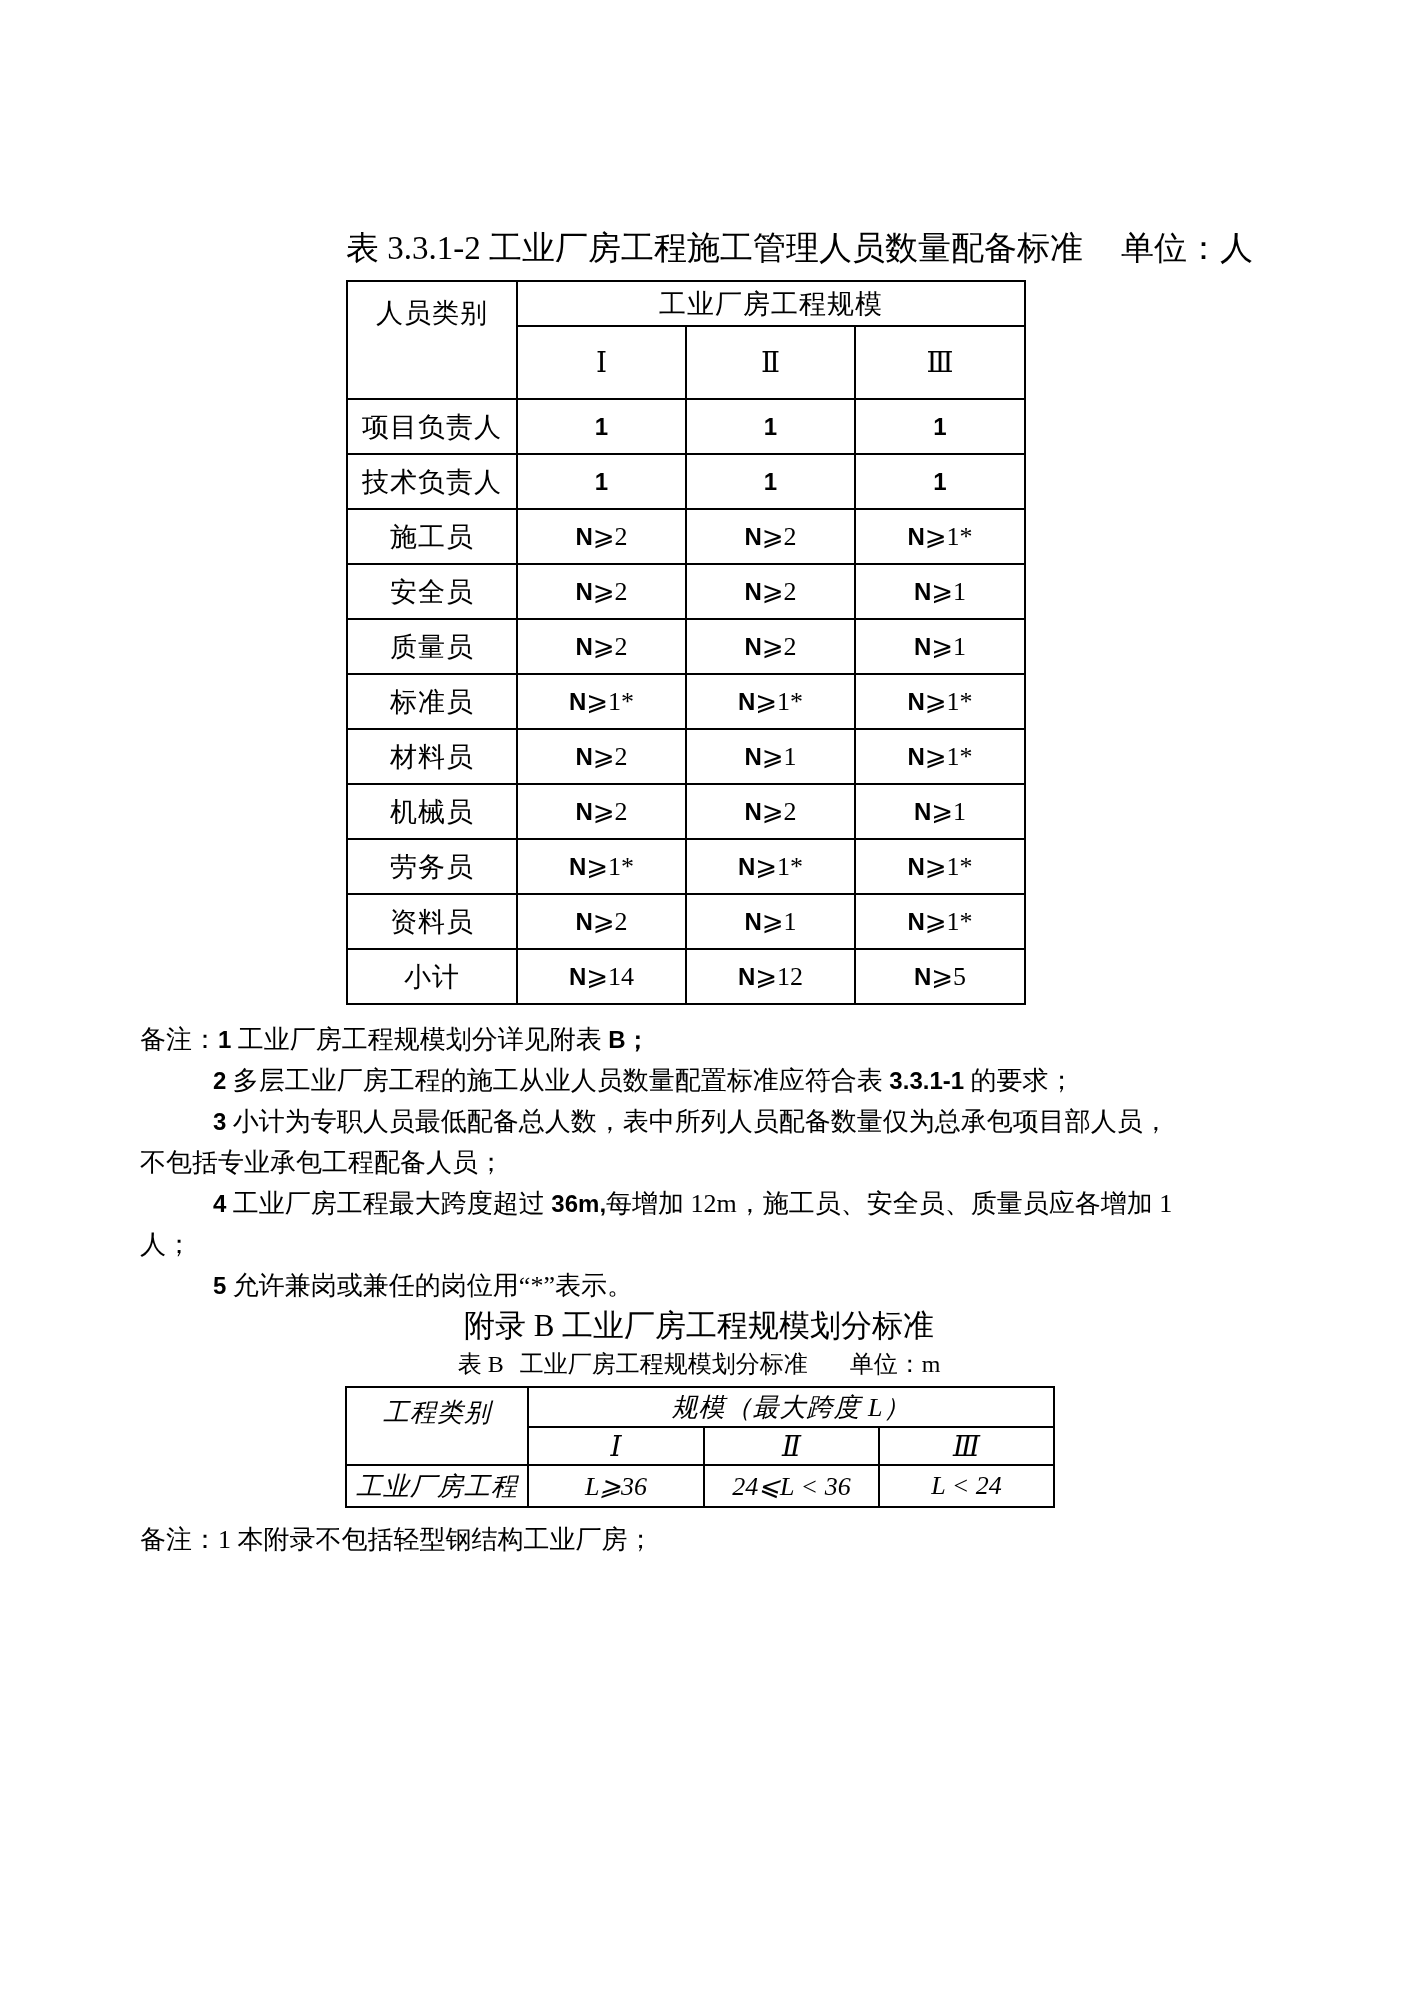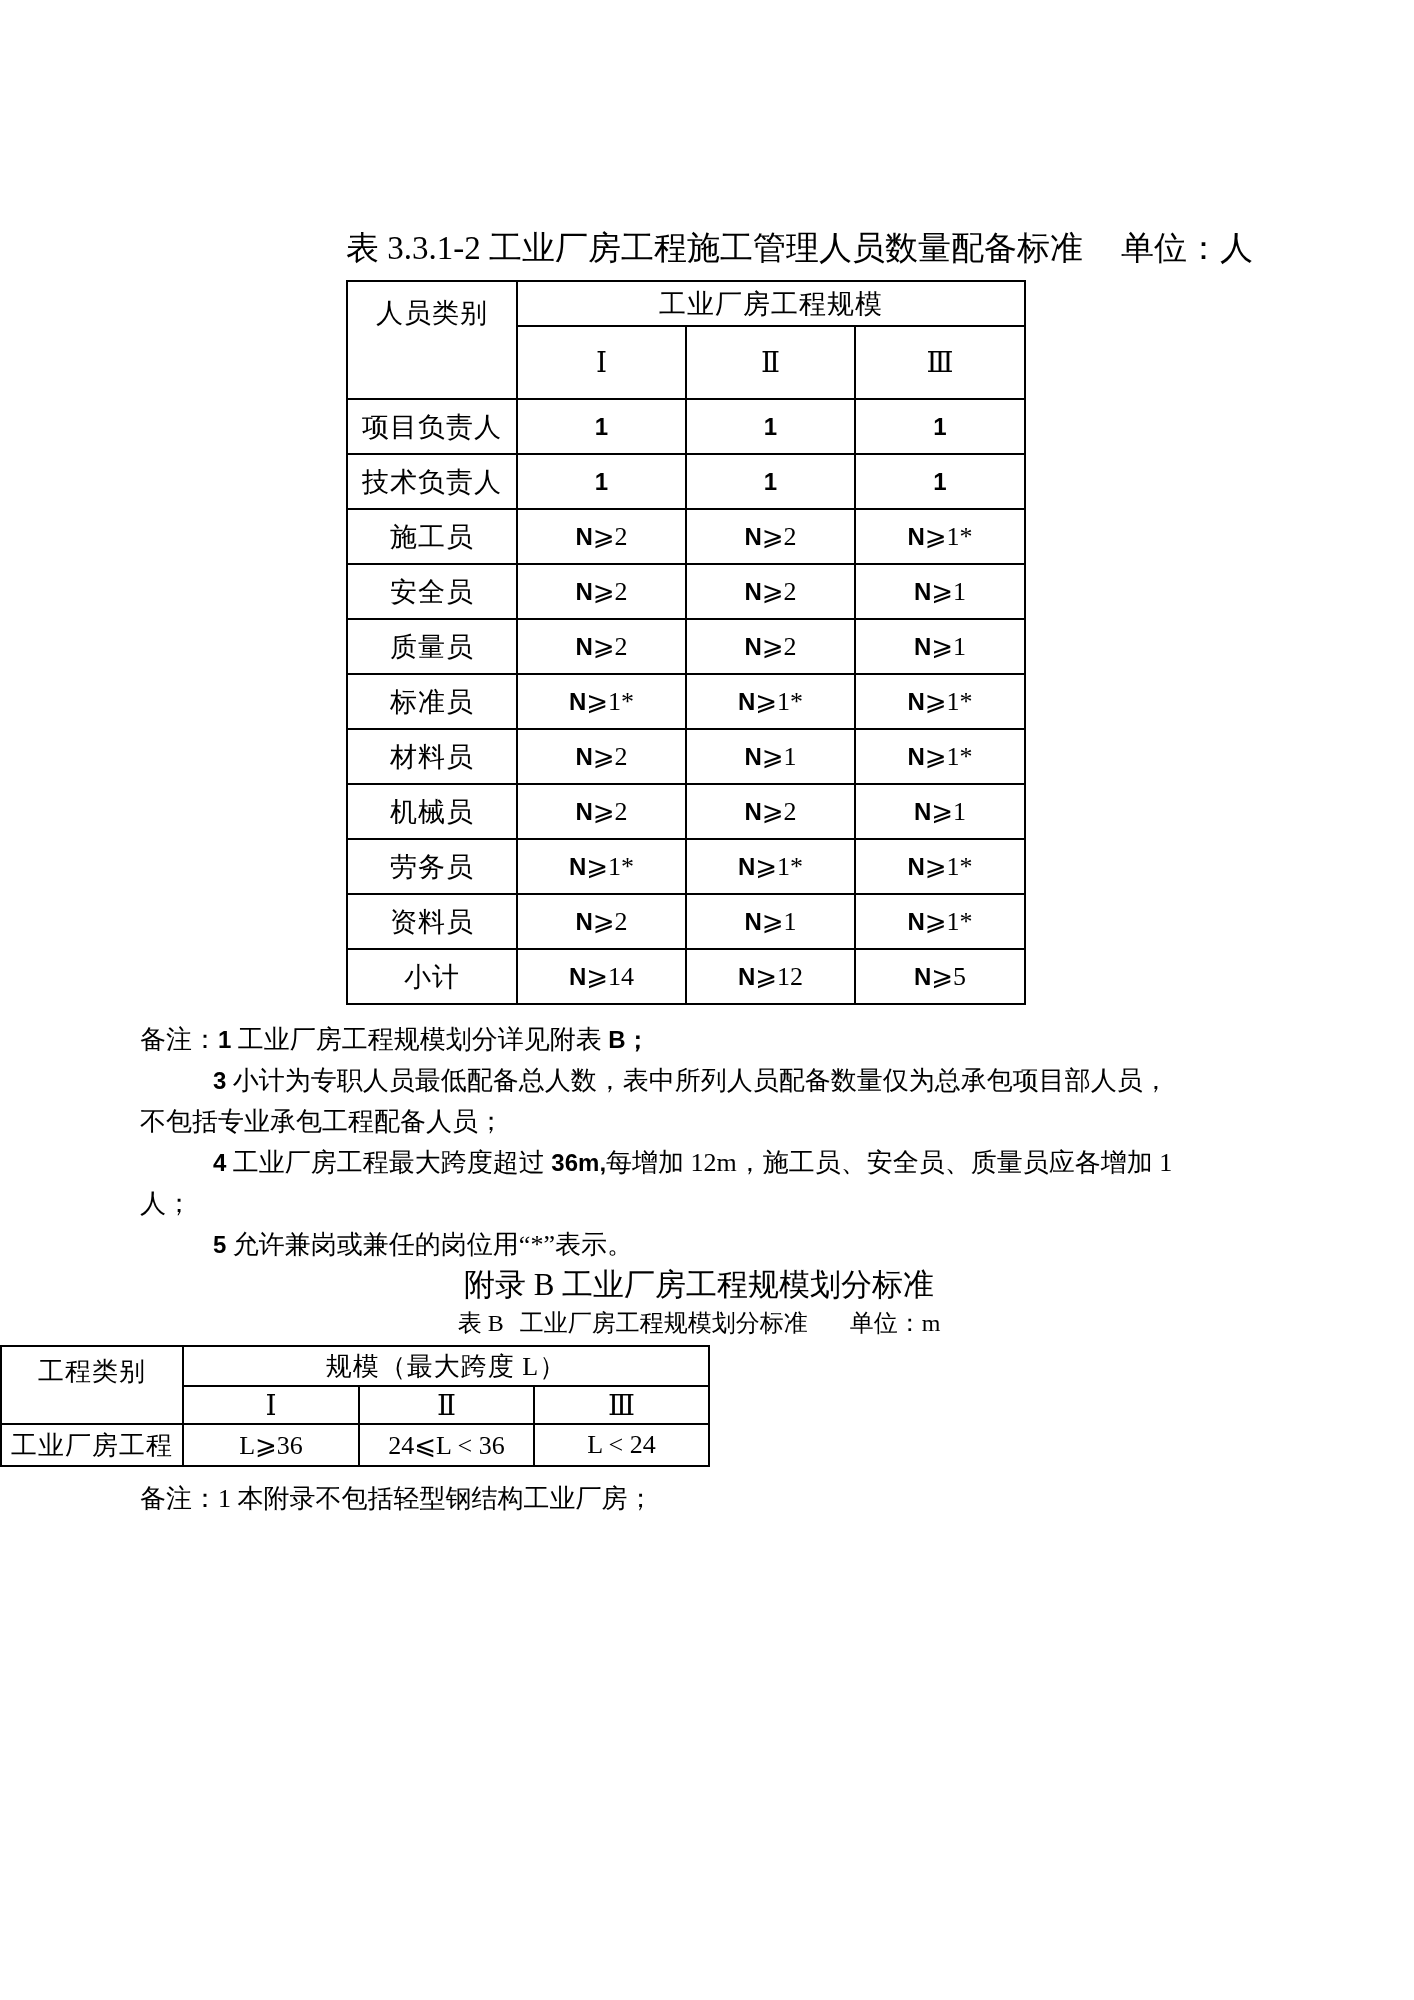--- a/index.html
+++ b/index.html
@@ -42,21 +42,21 @@
   .notes p{margin:0;}
   .notes .indent{text-indent:73px;}
   .seg-bold{font-family:"Liberation Sans","DejaVu Sans",sans-serif;font-weight:bold;font-size:24px;}
 
   
   .heading-b{margin:0 0 0 345px;width:708px;text-align:center;font-size:31px;line-height:40px;white-space:nowrap;}
   .caption-b{margin:0 0 4px 345px;width:708px;text-align:center;font-size:24px;line-height:36px;white-space:nowrap;}
   .cap-gap1{margin-left:16px;}
   .cap-gap2{margin-left:42px;}
 
-  .tb{width:708px;}
+  .tb{margin-left:345px;width:708px;font-style:italic;}
   .tb td{
     border:2px solid #000;text-align:center;vertical-align:middle;
     font-size:26px;letter-spacing:1px;
   }
   .tb .r1{height:40px;}
   .tb .r2{height:38px;}
   .tb .r3{height:42px;}
   .tb .cat-cell{padding-top:7px !important;}
   .tb .val{letter-spacing:0;}
 
@@ -161,20 +161,21 @@
           <td>小计</td>
           <td><span class="vb">N</span><span class="vs">⩾14</span></td>
           <td><span class="vb">N</span><span class="vs">⩾12</span></td>
           <td><span class="vb">N</span><span class="vs">⩾5</span></td>
         </tr>
       </tbody>
   </table>
 
   <div class="notes">
     <p><span>备注：</span><span><span class="seg-bold">1</span><span> 工业厂房工程规模划分详见附表 </span><span class="seg-bold">B；</span></span></p>
+    <p class="indent"><span><span class="seg-bold">2</span><span> 多层工业厂房工程的施工从业人员数量配置标准应符合表 </span><span class="seg-bold">3.3.1-1</span><span> 的要求；</span></span></p>
     <p class="indent"><span><span class="seg-bold">3</span><span> 小计为专职人员最低配备总人数，表中所列人员配备数量仅为总承包项目部人员，不包括专业承包工程配备人员；</span></span></p>
     <p class="indent"><span><span class="seg-bold">4</span><span> 工业厂房工程最大跨度超过 </span><span class="seg-bold">36m,</span><span>每增加 12m，施工员、安全员、质量员应各增加 1 人；</span></span></p>
     <p class="indent"><span><span class="seg-bold">5</span><span> 允许兼岗或兼任的岗位用“*”表示。</span></span></p>
   </div>
 
   <div class="heading-b">附录 B 工业厂房工程规模划分标准</div>
   <div class="caption-b">
     <span>表 B</span><span class="cap-gap1">工业厂房工程规模划分标准</span><span class="cap-gap2">单位：m</span>
   </div>
 

